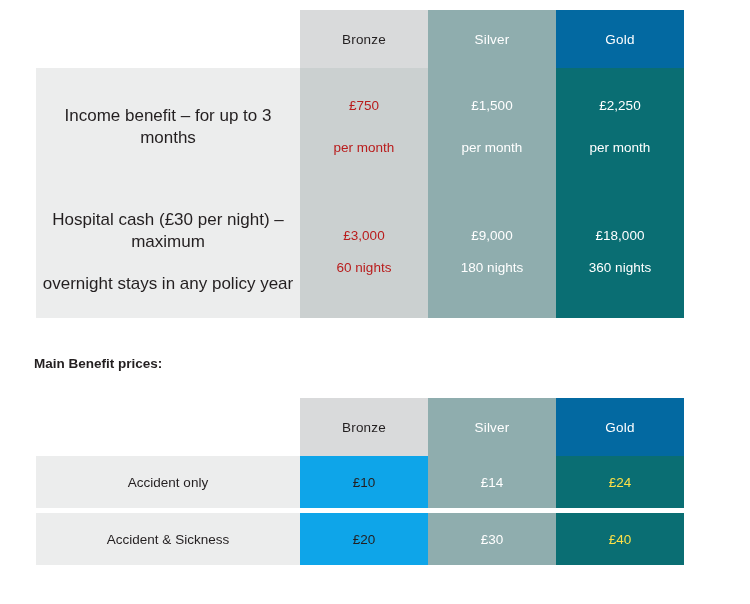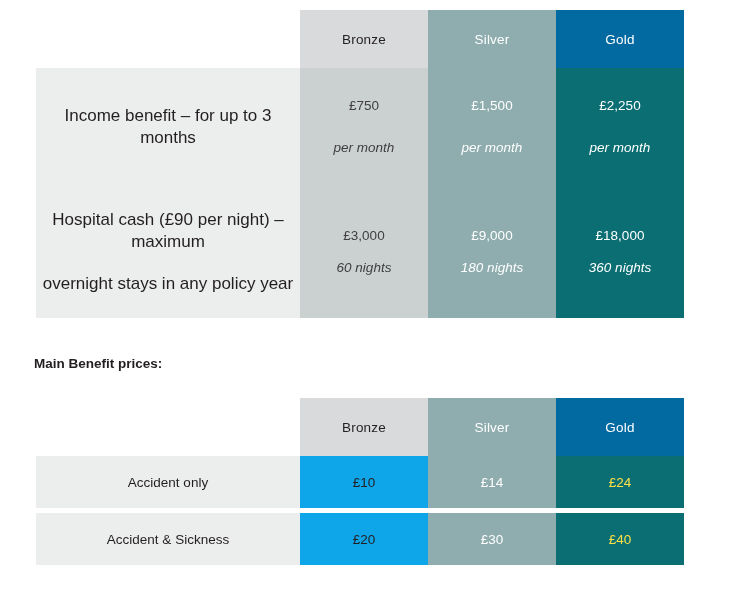--- a/index.html
+++ b/index.html
@@ -78,28 +78,27 @@
     color: #231f20;
     font-size: 17px;
     line-height: 22px;
     padding: 14px 22px;
     text-align: center;
   }
   .val {
     font-size: 13.5px;
     line-height: 22px;
   }
-  .val.bronze { background: #cbd0d0; color: #404040; }
+  .val.bronze { background: #cbd0d0; color: #b91c1c; }
   .val.silver { background: #8fadae; color: #ffffff; }
   .val.gold   { background: #0a6e73; color: #ffffff; }
 
   .val .line2 {
     display: block;
     margin-top: 20px;
-    font-style: italic;
   }
   .val .line2.tight {
     margin-top: 10px;
   }
 
   .row-tall td { height: 118px; }
   .row-taller td { height: 132px; }
 
   
   .p-lbl {
@@ -171,21 +170,21 @@
             <span class="line2">per month</span>
           </td>
           <td class="val gold">
             <span>£2,250</span>
             <span class="line2">per month</span>
           </td>
         </tr>
 
         <tr class="row-taller">
           <td class="lbl multiline-label">
-            <span class="ml">Hospital cash (£90 per night) –</span>
+            <span class="ml">Hospital cash (£30 per night) –</span>
             <span class="ml">maximum</span>
             <span class="ml spaced">overnight stays in any policy year</span>
           </td>
           <td class="val bronze">
             <span>£3,000</span>
             <span class="line2 tight">60 nights</span>
           </td>
           <td class="val silver">
             <span>£9,000</span>
             <span class="line2 tight">180 nights</span>

